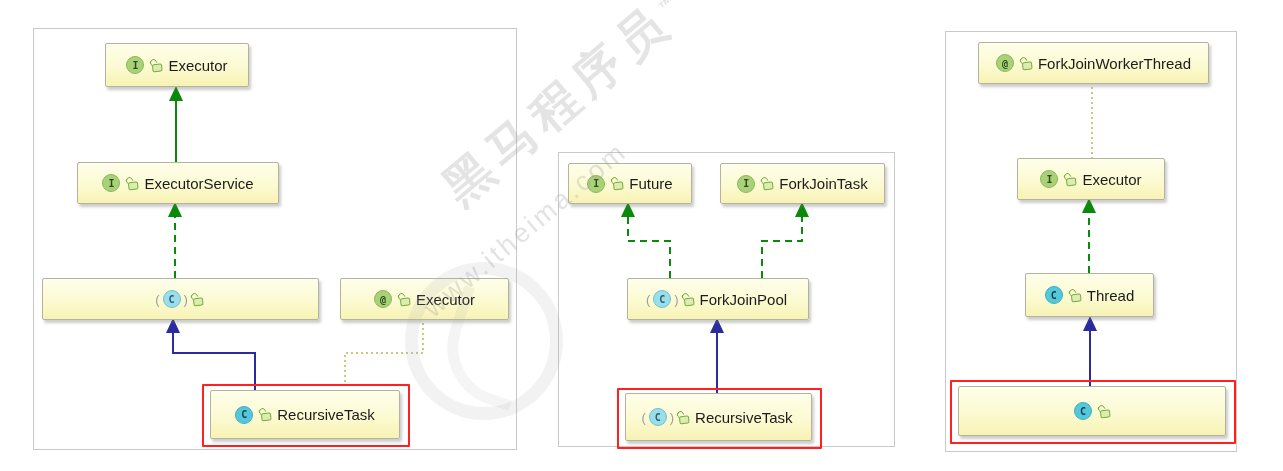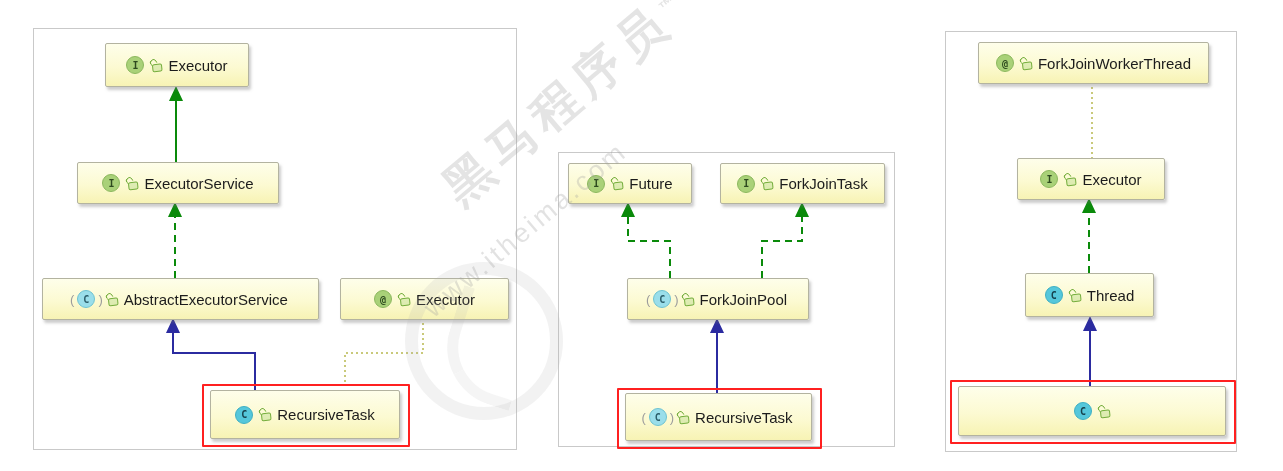--- a/index.html
+++ b/index.html
@@ -109,21 +109,20 @@
     <span class="lock"></span>
     <span class="label">ExecutorService</span>
   </div>
   <div class="node" style="left:42px;top:278px;width:275px;height:40px">
     <span class="paren">(</span>
     <span class="ic ic-teal-light">
         <span>C</span>
       </span>
     <span class="paren">)</span>
     <span class="lock"></span>
-    <span class="label">AbstractExecutorService</span>
   </div>
   <div class="node" style="left:340px;top:278px;width:167px;height:40px">
     <span class="ic ic-green">
         <span>@</span>
       </span>
     <span class="lock"></span>
     <span class="label">Executor</span>
   </div>
   <div class="node" style="left:210px;top:390px;width:188px;height:47px">
     <span class="ic ic-teal">

